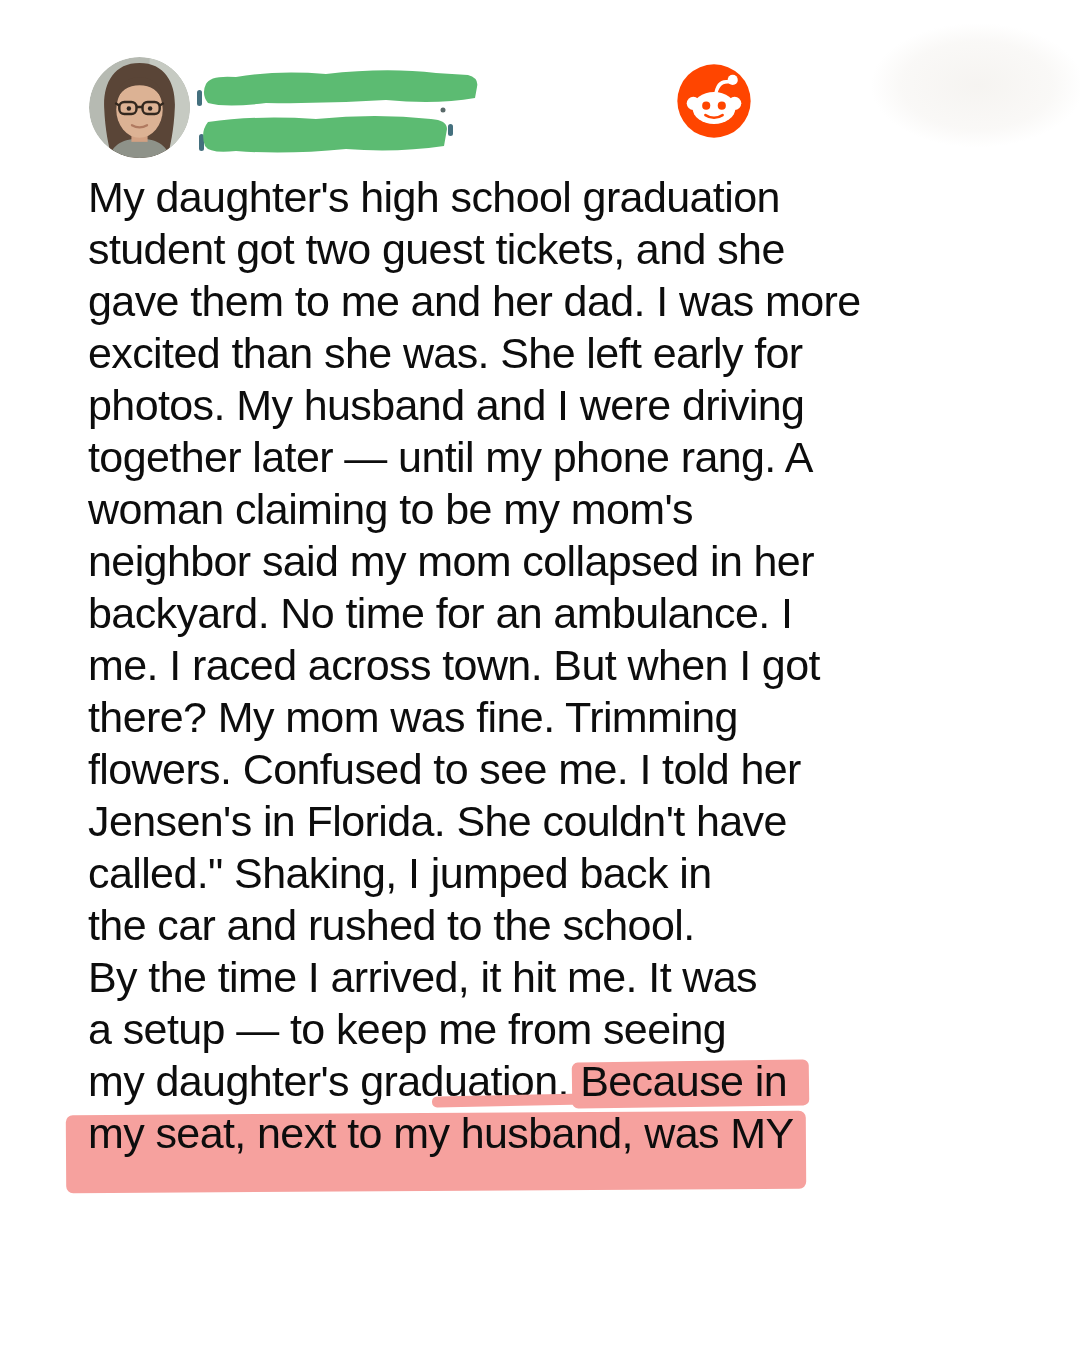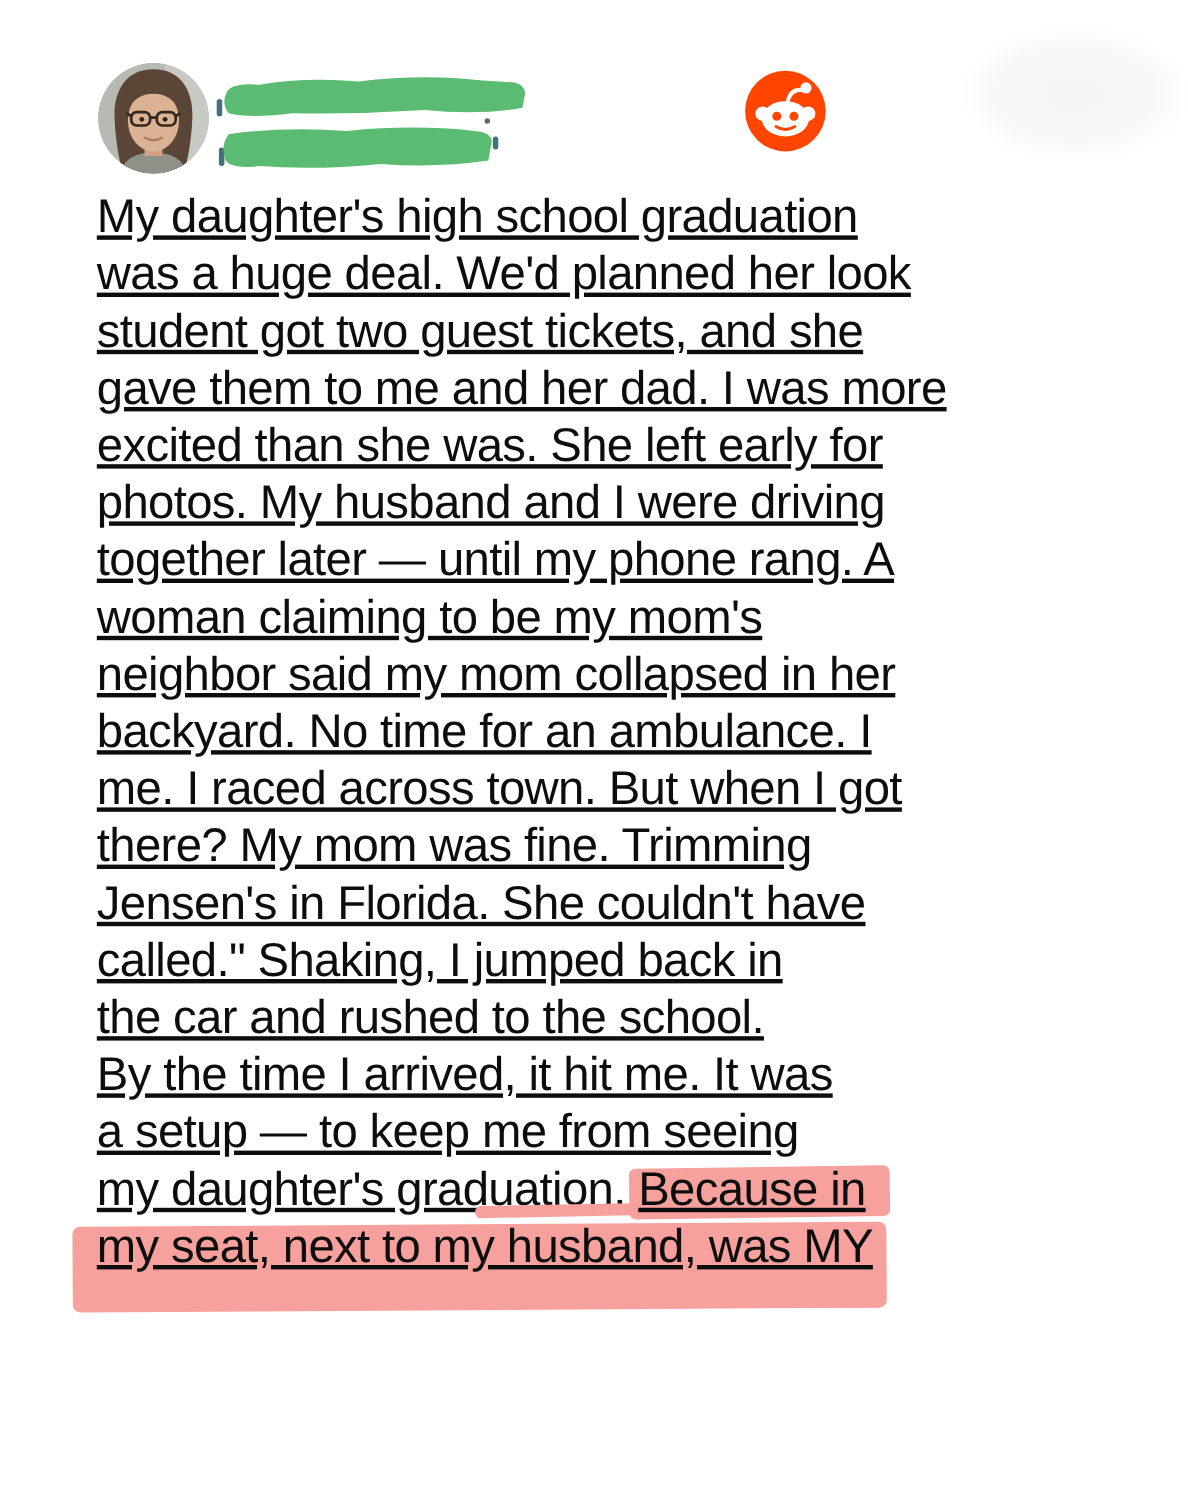--- a/index.html
+++ b/index.html
@@ -41,21 +41,21 @@
   .line {
     font-size: 43px;
     line-height: 52px;
     height: 52px;
     letter-spacing: -0.6px;
     white-space: nowrap;
     color: var(--ink, #0d0d0d);
     position: relative;
     z-index: 0;
   }
-  .line span { position: relative; z-index: 1; text-decoration: underline; }
+  .line span { position: relative; z-index: 1; }
 
   
   .hl::before {
     content: "";
     position: absolute;
     left: -8px; right: -22px; top: 4px; bottom: -2px;
     background: var(--hl, #f6a19e);
     z-index: -1;
     border-radius: 6px;
     transform: rotate(-0.8deg);
@@ -138,31 +138,31 @@
       <ellipse cx="50" cy="59" rx="27.5" ry="20.5"></ellipse>
     </g>
     <circle cx="40" cy="56" r="5.2" fill="var(--reddit,#FF4500)"></circle>
     <circle cx="60" cy="56" r="5.2" fill="var(--reddit,#FF4500)"></circle>
     <path d="M39 68 Q50 75 61 68" stroke="var(--reddit,#FF4500)" stroke-width="3.4" fill="none" stroke-linecap="round"></path>
   </svg>
 </div>
 
 <div class="story">
     <div class="line"><span>My daughter's high school graduation</span></div>
-    <div class="line"><span>was a huge deal. We'd planned her look</span></div>
     <div class="line"><span>student got two guest tickets, and she</span></div>
     <div class="line"><span>gave them to me and her dad. I was more</span></div>
     <div class="line"><span>excited than she was. She left early for</span></div>
     <div class="line"><span>photos. My husband and I were driving</span></div>
     <div class="line"><span>together later — until my phone rang. A</span></div>
     <div class="line"><span>woman claiming to be my mom's</span></div>
     <div class="line"><span>neighbor said my mom collapsed in her</span></div>
     <div class="line"><span>backyard. No time for an ambulance. I</span></div>
     <div class="line"><span>me. I raced across town. But when I got</span></div>
     <div class="line"><span>there? My mom was fine. Trimming</span></div>
+    <div class="line"><span>flowers. Confused to see me. I told her</span></div>
     <div class="line"><span>Jensen's in Florida. She couldn't have</span></div>
     <div class="line"><span>called." Shaking, I jumped back in</span></div>
     <div class="line"><span>the car and rushed to the school.</span></div>
     <div class="line"><span>By the time I arrived, it hit me. It was</span></div>
     <div class="line"><span>a setup — to keep me from seeing</span></div>
     <div class="line"><span>my daughter's graduation. </span><span class="hl hl-tail">Because in</span></div>
     <div class="line"><span class="hl-full">my seat, next to my husband, was MY</span></div>
   </div>
 
 </body></html>

